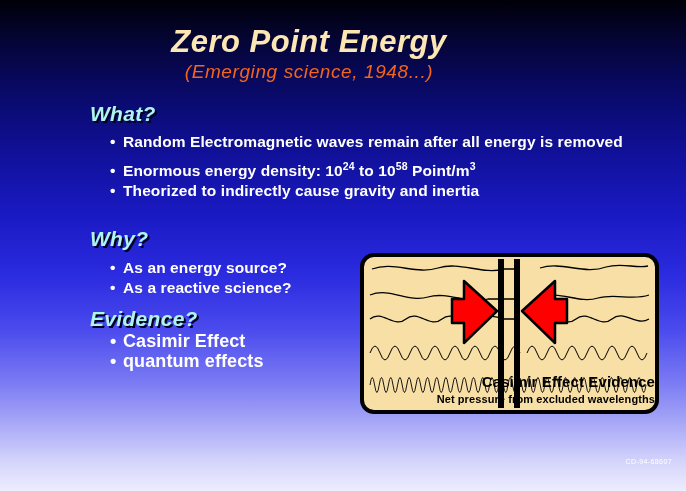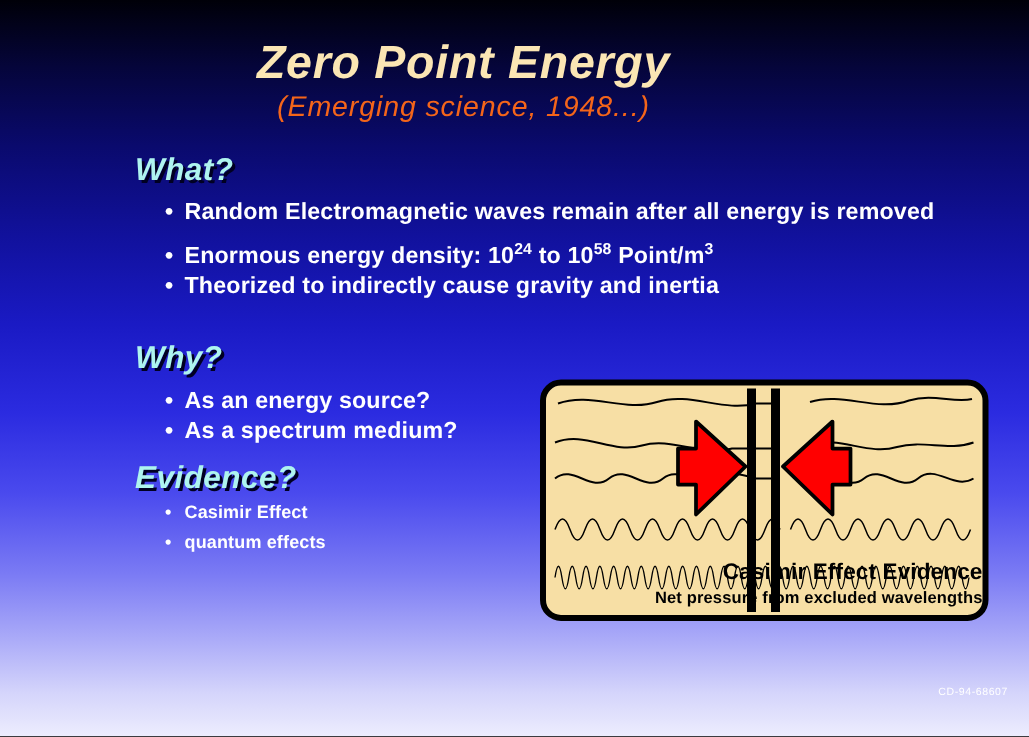--- a/index.html
+++ b/index.html
@@ -100,21 +100,21 @@
   #bullets-why {
     left: 110px;
     top: 258px;
     font-size: 15.5px;
   }
   #bullets-why li { line-height: 20px; }
 
   #bullets-evidence {
     left: 110px;
     top: 331px;
-    font-size: 12px;
+    font-size: 18px;
   }
   #bullets-evidence li { line-height: 20px; }
 
   sup { font-size: 0.68em; vertical-align: super; font-weight: bold; }
 
   
   #casimir-panel {
     position: absolute;
     left: 360px;
     top: 253px;
@@ -178,21 +178,21 @@
   <div class="section-head" id="head-what">What?</div>
   <ul class="bullets" id="bullets-what">
     <li><span>Random Electromagnetic waves remain after all energy is removed</span></li>
     <li><span>Enormous energy density: 10</span><sup>24</sup><span> to 10</span><sup>58</sup><span> Point/m</span><sup>3</sup></li>
     <li><span>Theorized to indirectly cause gravity and inertia</span></li>
   </ul>
 
   <div class="section-head" id="head-why">Why?</div>
   <ul class="bullets" id="bullets-why">
     <li><span>As an energy source?</span></li>
-    <li><span>As a spectrum medium?</span></li>
+    <li><span>As a reactive science?</span></li>
   </ul>
 
   <div class="section-head" id="head-evidence">Evidence?</div>
   <ul class="bullets" id="bullets-evidence">
     <li><span>Casimir Effect</span></li>
     <li><span>quantum effects</span></li>
   </ul>
 
   <div id="casimir-panel">
     <svg id="casimir-waves" viewBox="0 0 291 153">

